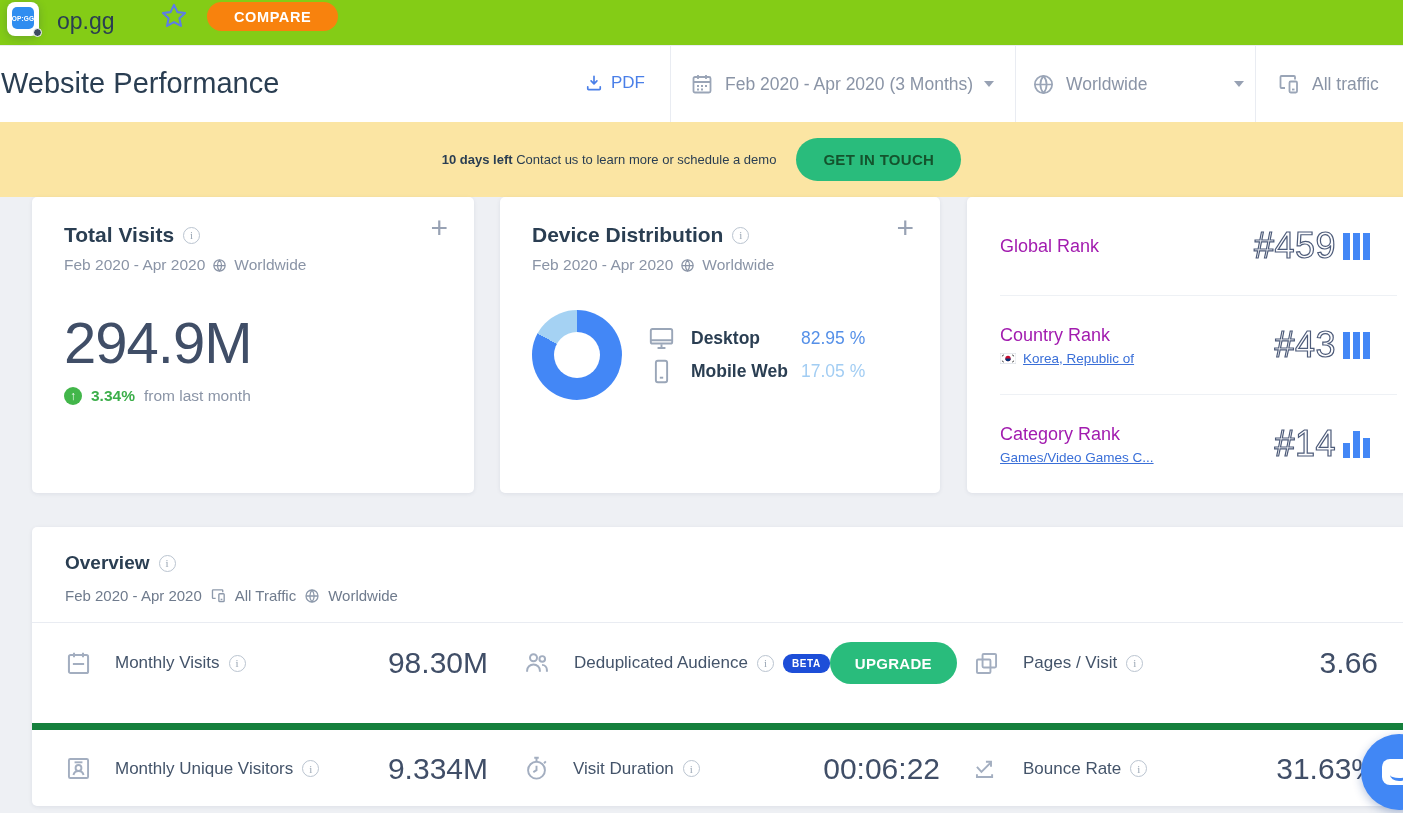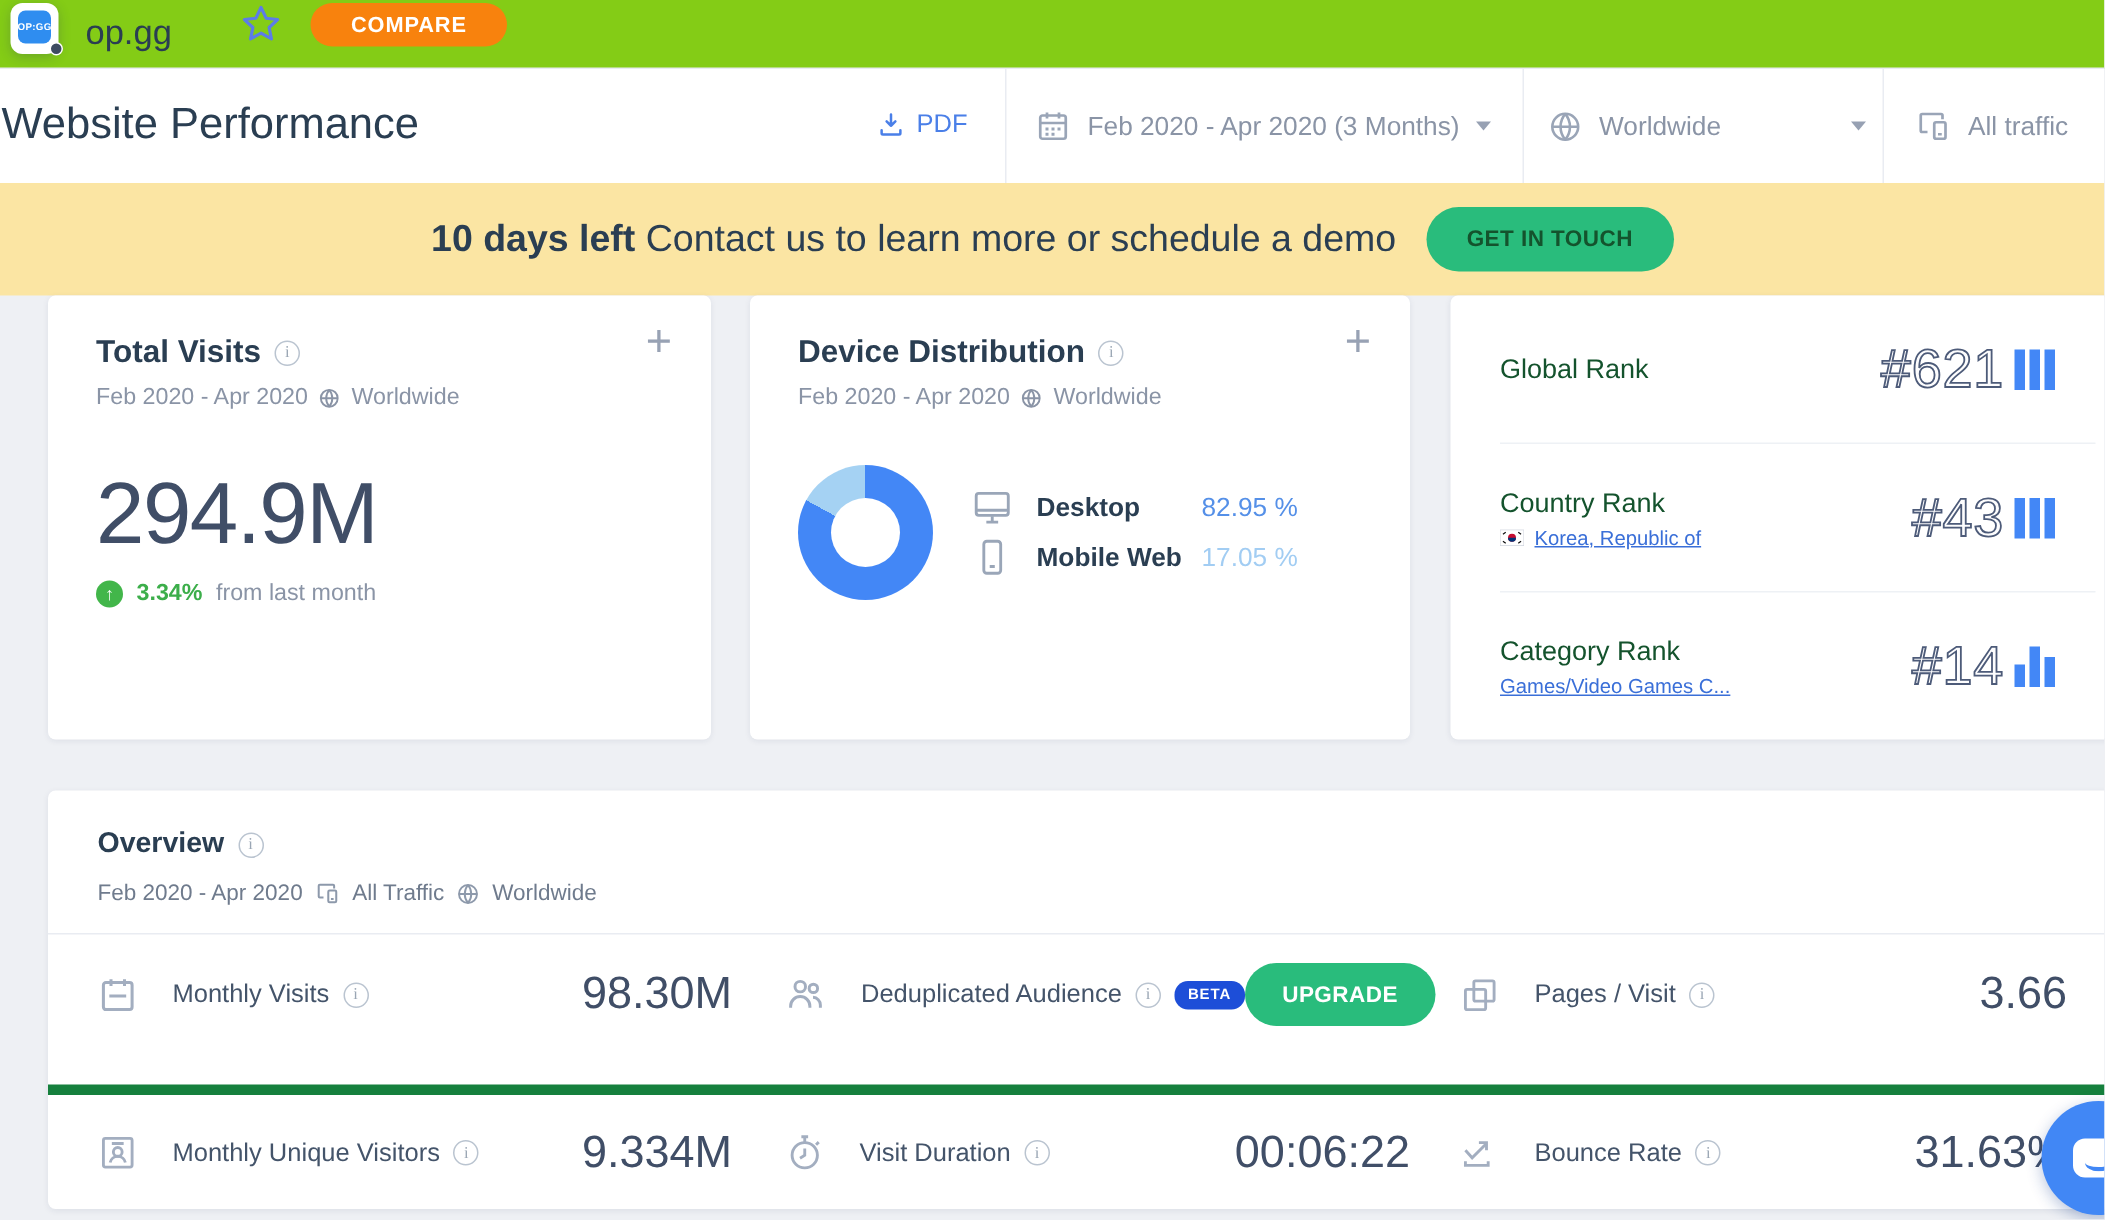--- a/index.html
+++ b/index.html
@@ -35,21 +35,21 @@
   .hdiv { position:absolute; top:46px; height:76px; border-left:1px solid #e9ecf2; }
   .selector { position:absolute; top:46px; height:76px; display:flex; align-items:center;
     gap:11px; color:#8a94a6; font-size:17.5px; cursor:pointer; }
   .selector .icon { color:#9aa5b7; }
   .caret { width:0; height:0; border-left:5.5px solid transparent; border-right:5.5px solid transparent;
     border-top:6.5px solid #97a1b3; }
 
   
   .banner { position:absolute; left:0; top:122px; width:1403px; height:75px;
     background:#fbe5a3; display:flex; align-items:center; justify-content:center; }
-  .banner-text { font-size:25px; color:#2a3e52; }
+  .banner-text { font-size:13px; color:#2a3e52; }
   .banner-text b { font-weight:bold; }
   .get-in-touch { margin-left:20px; height:43px; padding:0 27px; background:#29bc7c;
     border:none; border-radius:22px; color:#14532d; font-weight:bold; font-size:15px;
     letter-spacing:.3px; font-family:inherit; cursor:pointer; }
 
   
   .card { position:absolute; background:#fff; border-radius:5px;
     box-shadow:0 1px 4px rgba(20,40,80,.08); }
   .card-title-row { display:flex; align-items:center; gap:9px; }
   .card-title { font-size:21px; font-weight:600; color:#2a3e52; }
@@ -79,21 +79,21 @@
   .legend-row .icon { color:#9aa6b8; margin-right:16px; }
   .legend-label { width:110px; font-size:17.5px; font-weight:600; color:#2a3e52; }
   .legend-val { font-size:17.5px; }
   .legend-val.desktop { color:#5590e8; }
   .legend-val.mobile { color:#a2cdf3; }
 
   #rank-card { left:967px; top:197px; width:453px; height:296px; }
   .rank-row { height:98px; display:flex; align-items:center; justify-content:space-between;
     padding:0 50px 0 33px; }
   .rank-divider { border-top:1px solid #eef1f5; margin:0 23px 0 33px; }
-  .rank-label { font-size:18px; color:#14532d; }
+  .rank-label { font-size:18px; color:#a21caf; }
   .rank-link-row { margin-top:5px; display:flex; align-items:center; gap:7px; }
   .rank-link { font-size:13.5px; color:#3a6fd8; text-decoration:underline; cursor:pointer;text-align:center; }
   .rank-right { display:flex; align-items:center; gap:7px; }
   .rank-num { font-size:36px; color:#fdfdfe; -webkit-text-stroke:1.2px #4d5b79; letter-spacing:.5px; }
   .bars { display:flex; align-items:flex-end; gap:3px; height:27px; }
   .bar { width:7px; background:#4387f6; height:27px; }
   .bars.varied .bar:nth-child(1){ height:15px; }
   .bars.varied .bar:nth-child(3){ height:20px; }
 
   
@@ -273,21 +273,21 @@
           <span class="legend-val mobile">17.05 %</span>
         </div>
       </div>
     </div>
   </div>
 
   <div class="card" id="rank-card">
     <div class="rank-row">
       <div class="rank-label">Global Rank</div>
       <div class="rank-right">
-        <span class="rank-num">#621</span>
+        <span class="rank-num">#459</span>
         <span class="bars">
             <span class="bar"></span>
             <span class="bar"></span>
             <span class="bar"></span>
           </span>
       </div>
     </div>
     <div class="rank-divider"></div>
     <div class="rank-row">
       <div>

